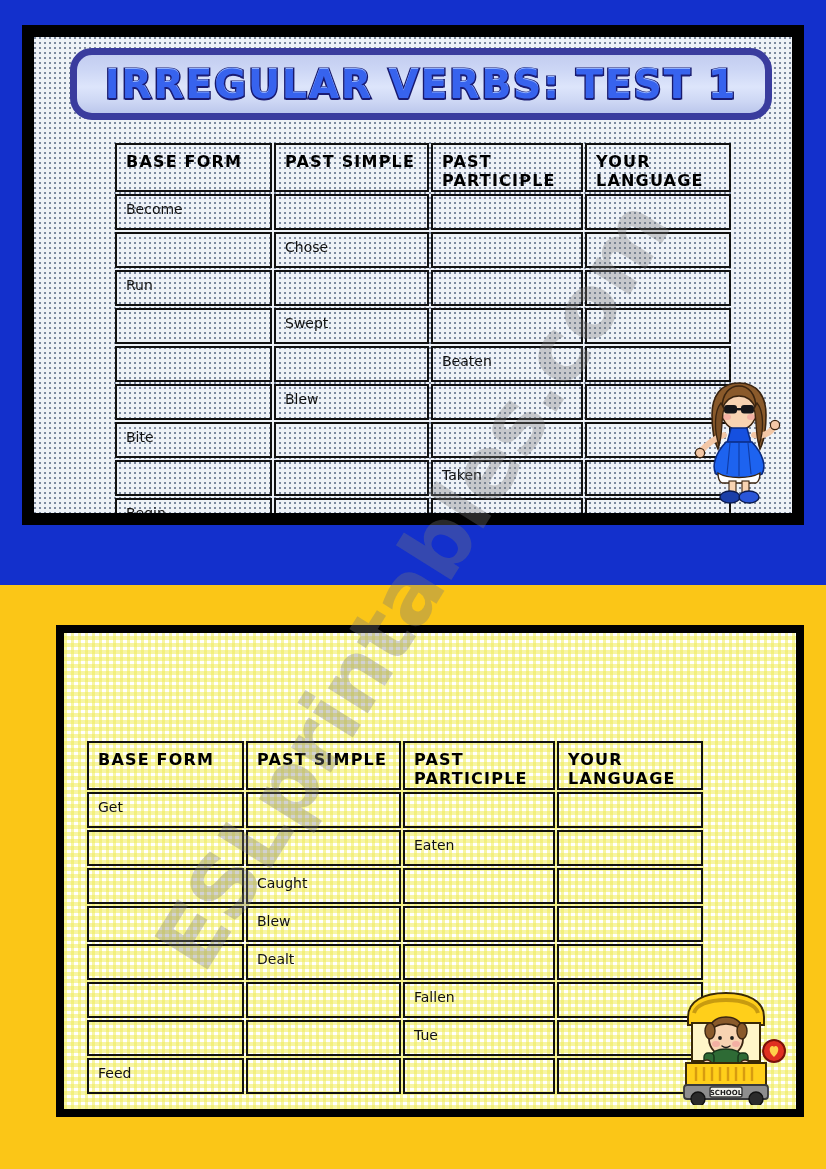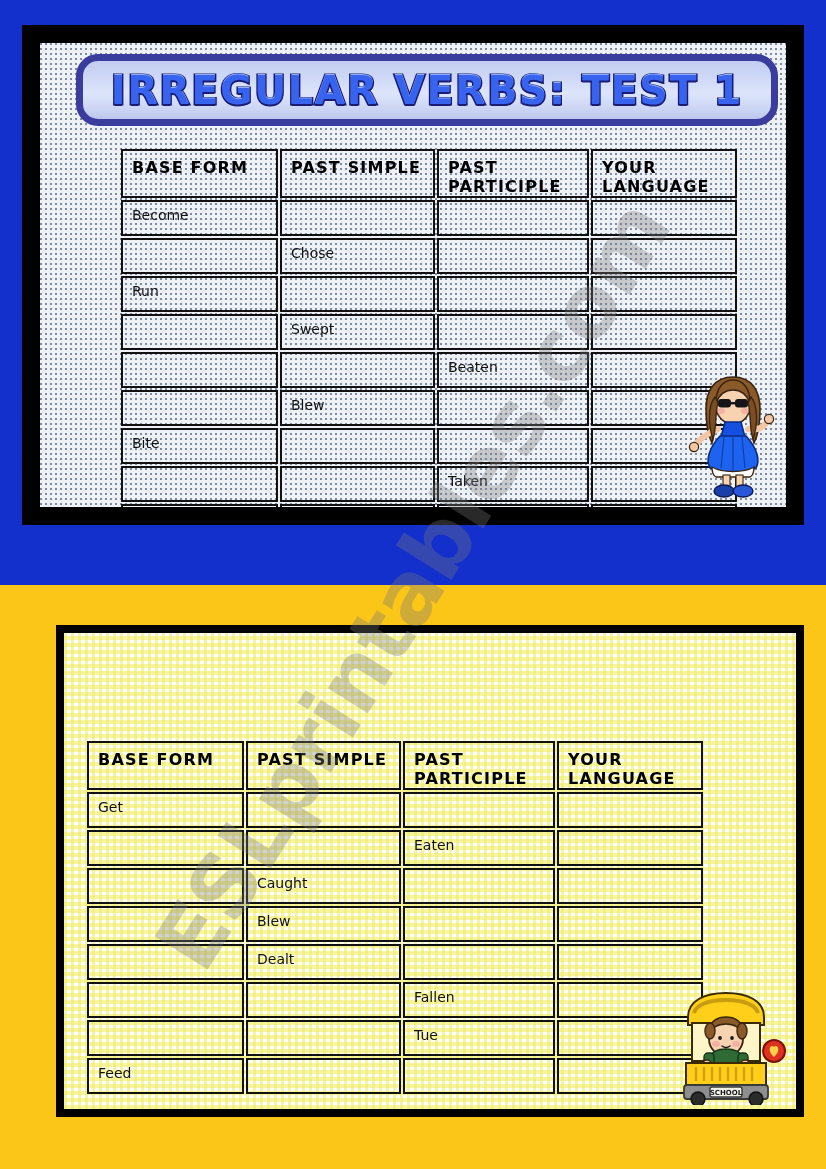--- a/index.html
+++ b/index.html
@@ -32,21 +32,21 @@
     width: 826px; height: 584px;
     background: #fbc617;
   }
 
   
   .ws1 {
     position: absolute;
     left: 22px; top: 25px;
     width: 782px; height: 500px;
     background: #000000;
-    padding: 18px;
+    padding: 12px;
   }
   .ws1-inner {
     position: relative;
     width: 100%; height: 100%;
     background-color: #eef2f7;
     background-image:
       radial-gradient(circle at 1px 1px, #7d8aa0 0.9px, transparent 1.1px);
     background-size: 5px 5px;
     overflow: hidden;
   }

